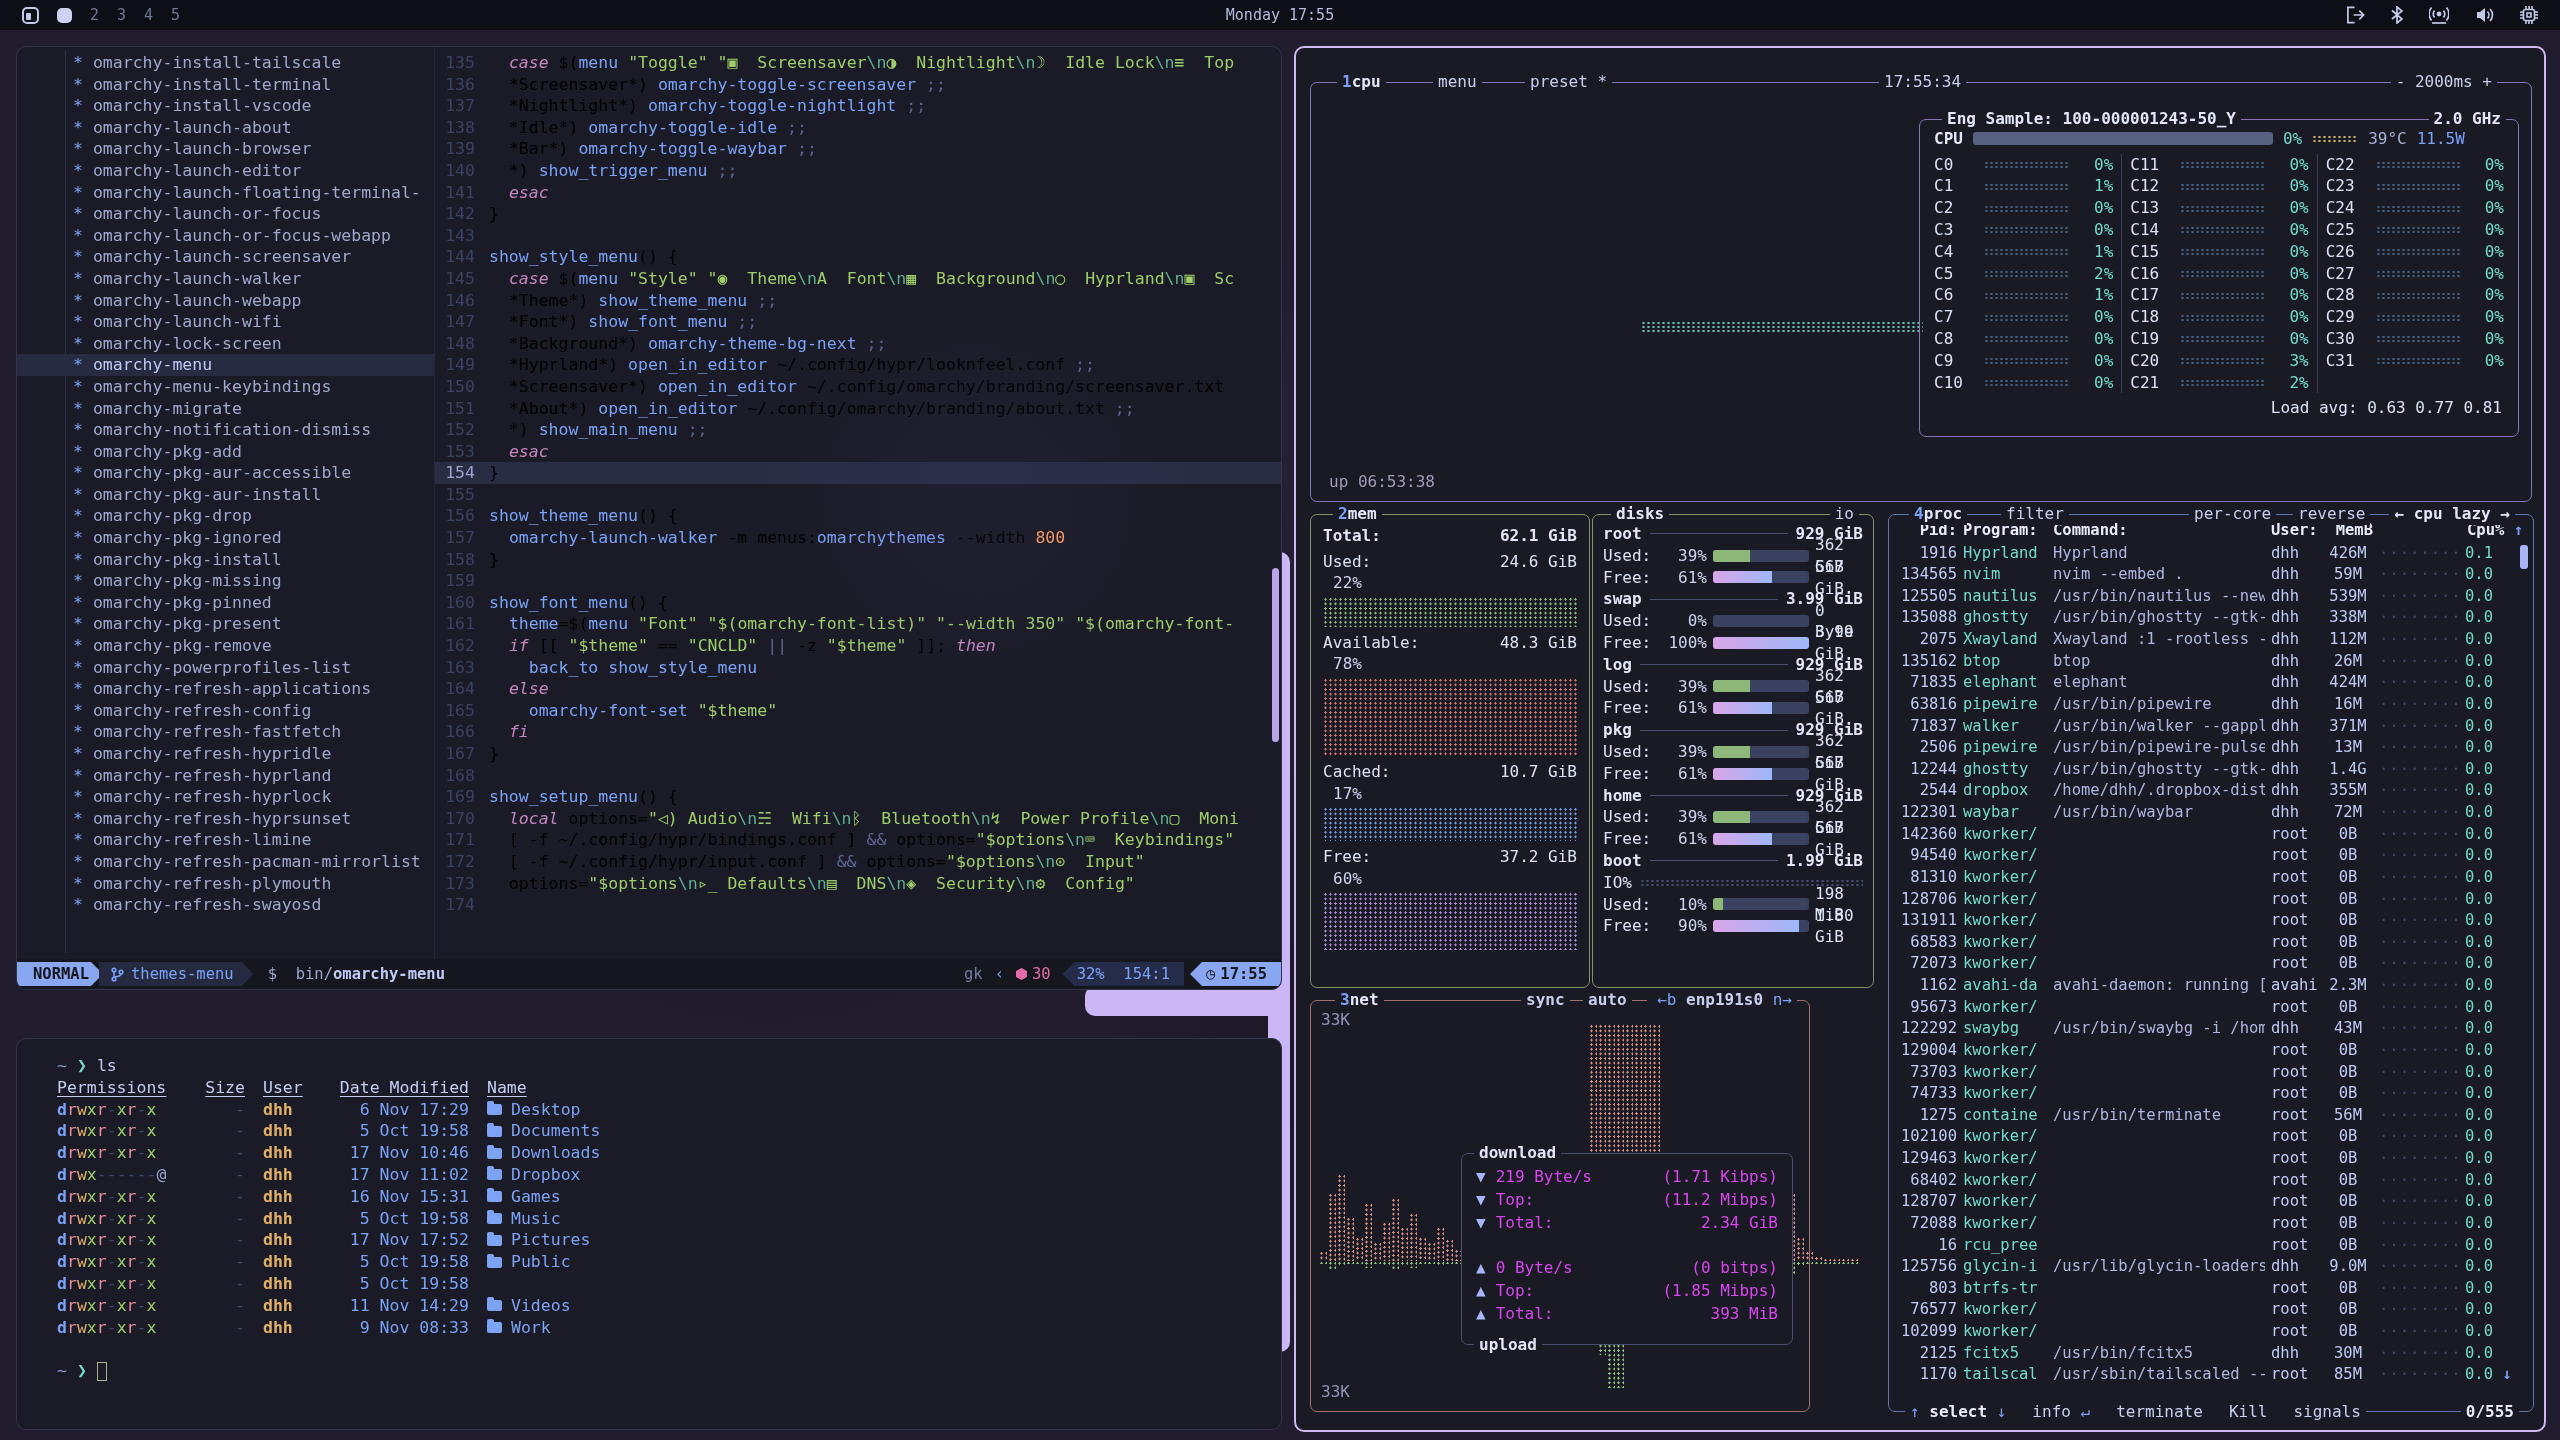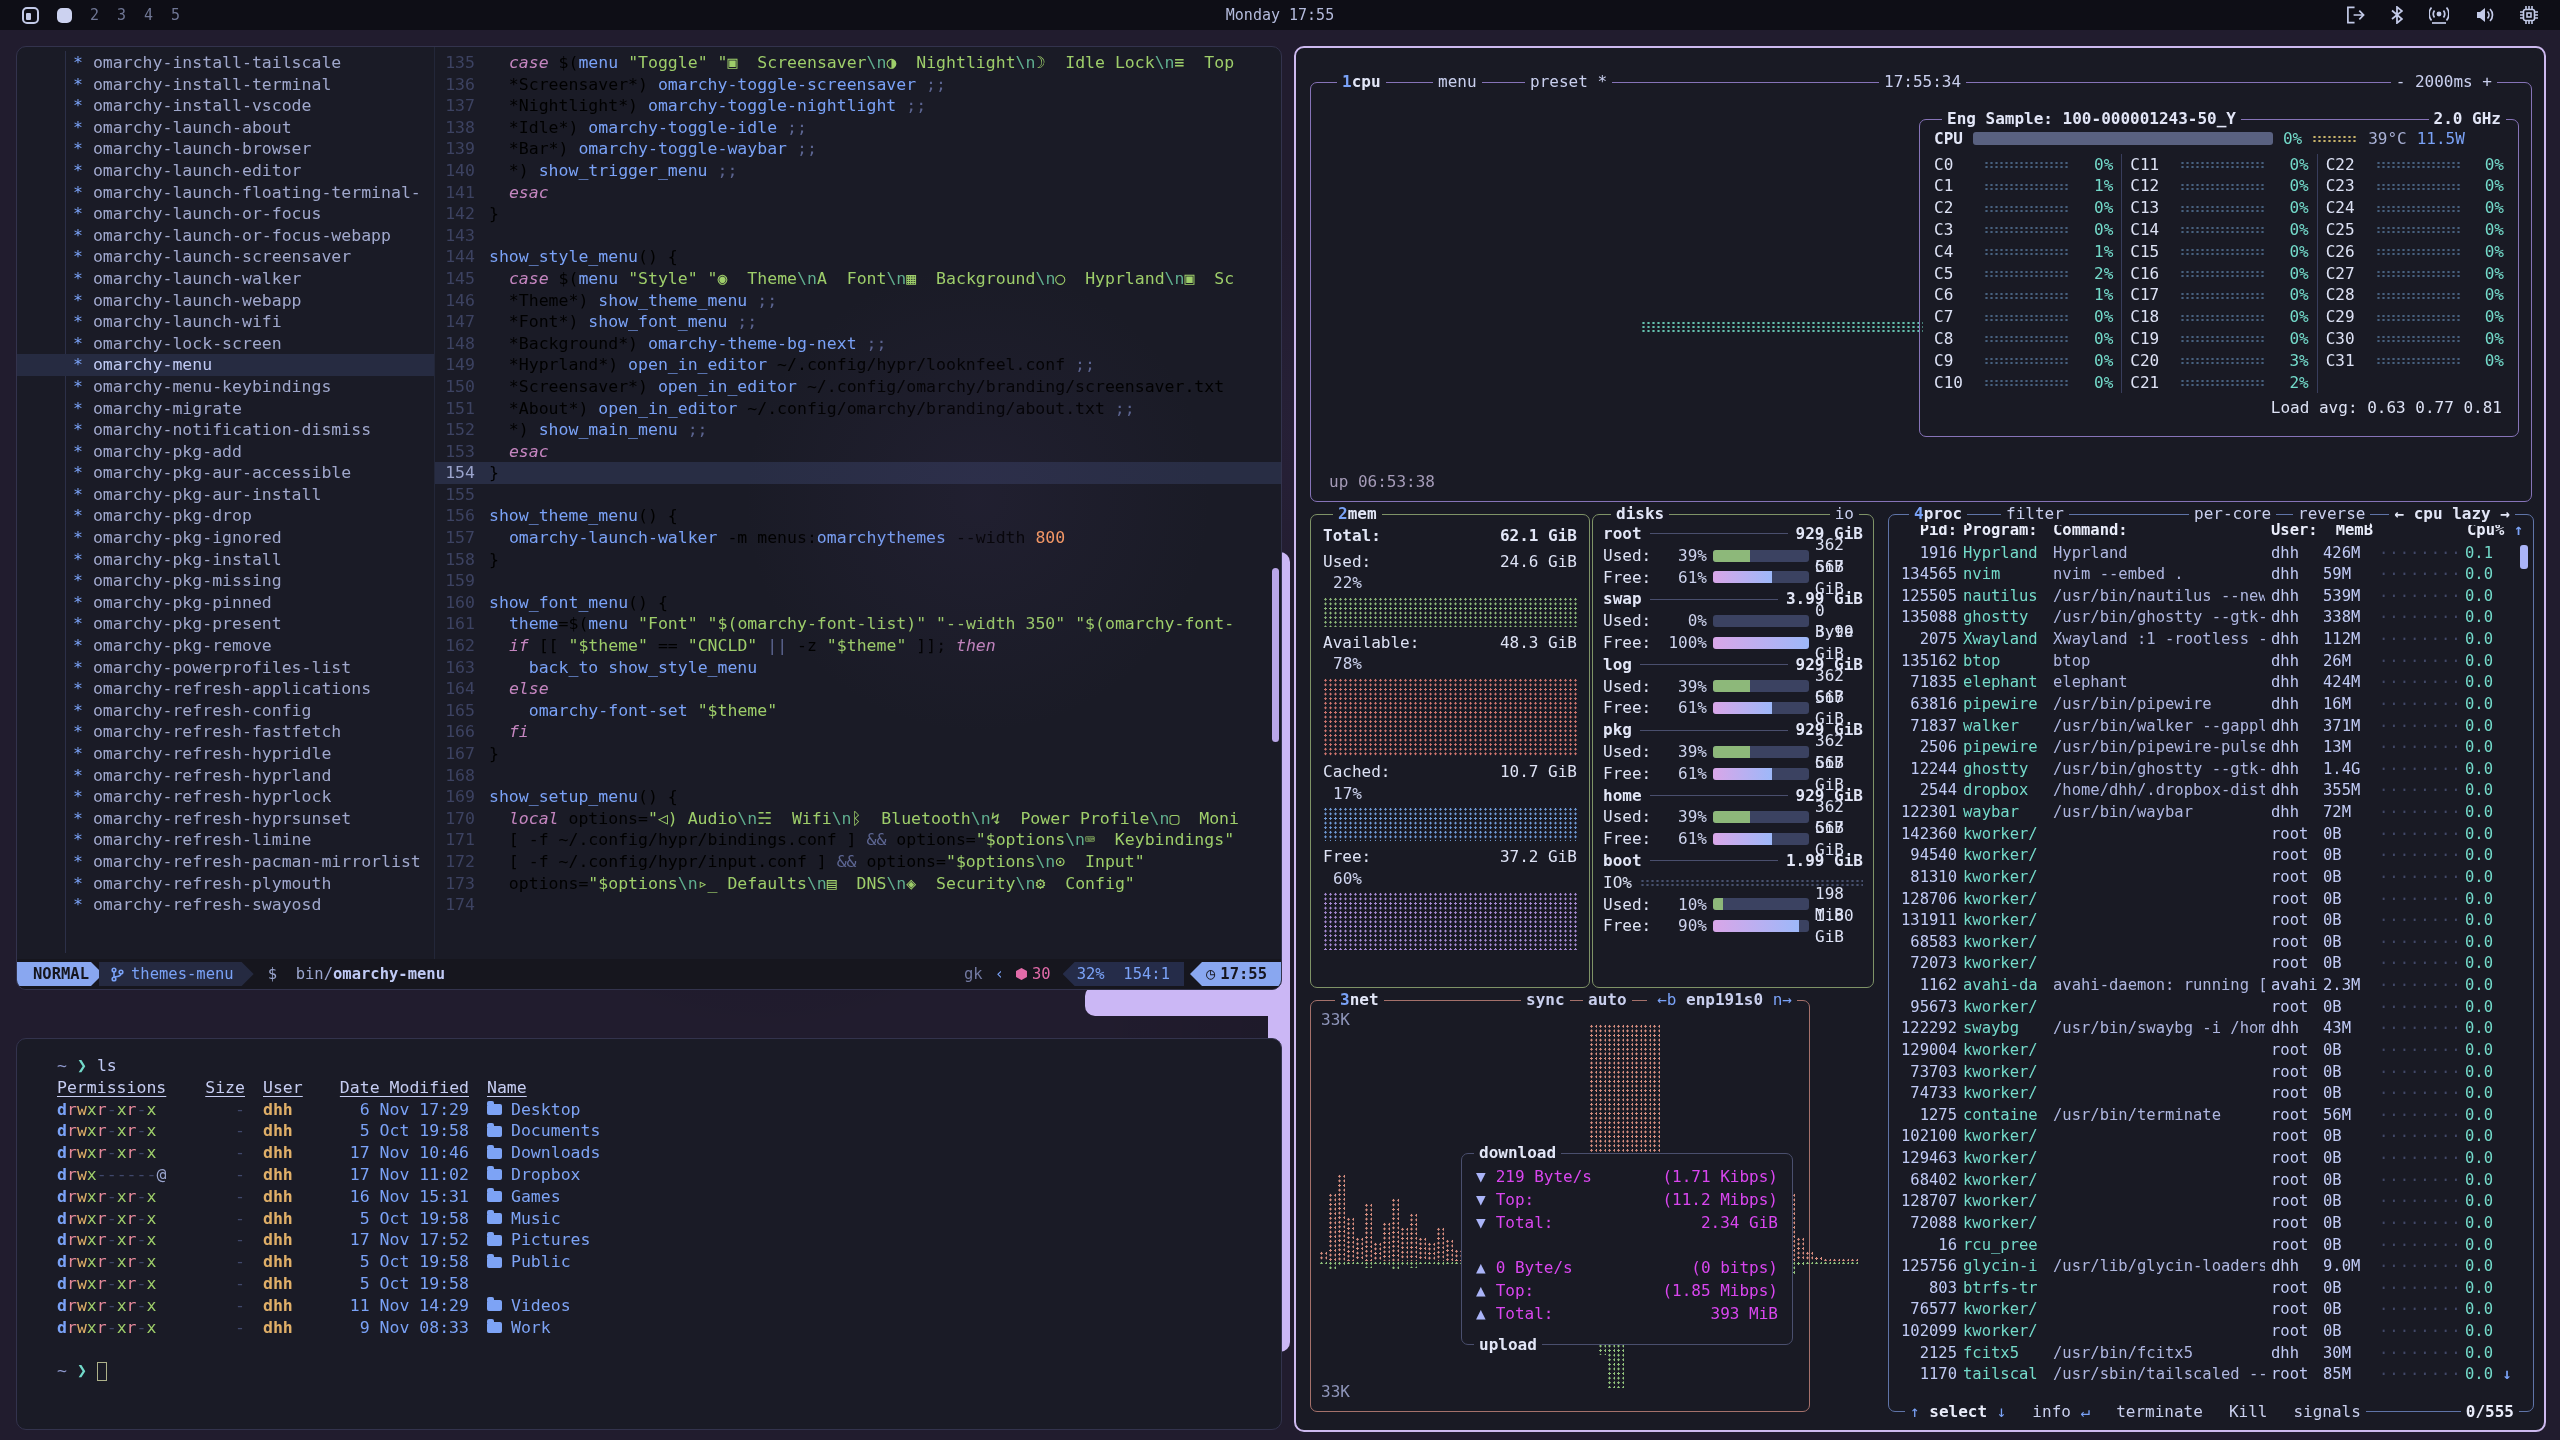--- a/index.html
+++ b/index.html
@@ -173,21 +173,21 @@
   .proc-head{display:grid;grid-template-columns:58px 84px 1fr 46px 50px 80px 58px;column-gap:6px;
     padding:5px 10px 1px;font-weight:bold;color:#e9ecfa;font-size:15.5px}
   .proc-head .rt{text-align:right}
   #procrows{padding:0 10px;overflow:hidden;height:846px;font-size:15.5px}
   .proc-row{display:grid;grid-template-columns:58px 84px 1fr 46px 50px 80px 58px;column-gap:6px;height:21.64px;white-space:nowrap}
   .proc-row span{overflow:hidden}
   .pr-pid{text-align:right;color:#c0caf5}
   .pr-prog{color:var(--teal)}
   .pr-cmd{color:#aeb6e0}
   .pr-user{color:#c0caf5}
-  .pr-mem{text-align:left;color:#c0caf5}
+  .pr-mem{text-align:center;color:#c0caf5}
   .pr-dots{color:#414868;letter-spacing:1px}
   .pr-cpu{text-align:left;color:var(--teal)}
   .proc-scrollbar{position:absolute;right:5px;top:30px;width:8px;height:24px;background:#aab4f8;border-radius:3px}
   .pr-down{color:var(--blue);font-weight:bold}
   .proc-footer{display:flex;gap:26px;align-items:center}
   .proc-footer b{color:#e9ecfa}
   .proc-footer .key{color:var(--blue)}
   .pf-count{position:absolute;right:14px;bottom:-12px;background:var(--win2);padding:0 5px;font-weight:bold;color:#e9ecfa}
   .hdr-dim{color:#c9cfee}
 </style>

